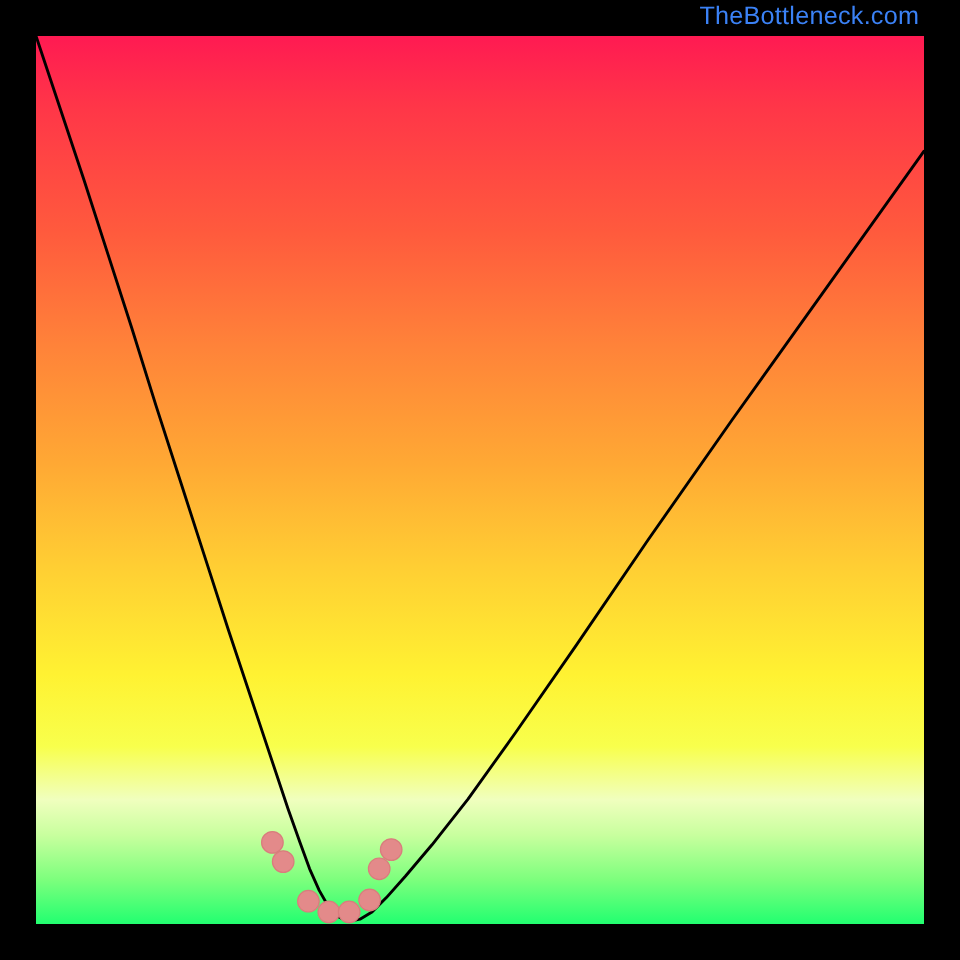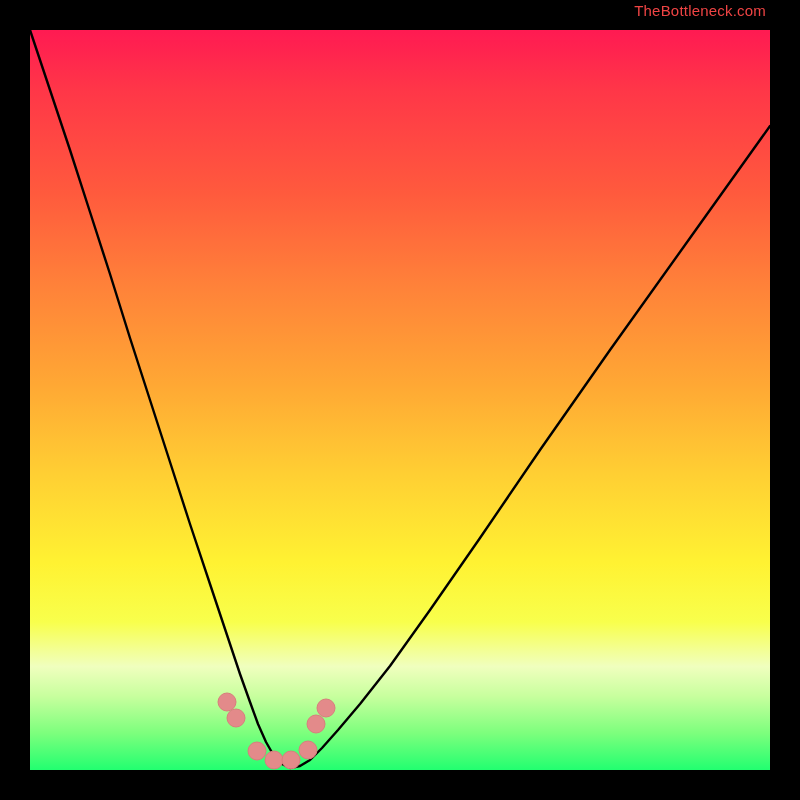--- a/index.html
+++ b/index.html
@@ -37,22 +37,22 @@
       #f0ffbe 86%,
       #c8ff9e 90%,
       #7dff7d 95%,
       #22ff70 100%
     );
   }
   .watermark {
     position: absolute;
     top: 2px;
     right: 34px;
-    color: #ef4444;
-    font-size: 15px;
+    color: #3b82f6;
+    font-size: 21px;
     font-weight: 500;
     letter-spacing: 0.2px;
   }
   svg.curve-layer {
     position: absolute;
     left: 0;
     top: 0;
     width: 740px;
     height: 740px;
     overflow: visible;

